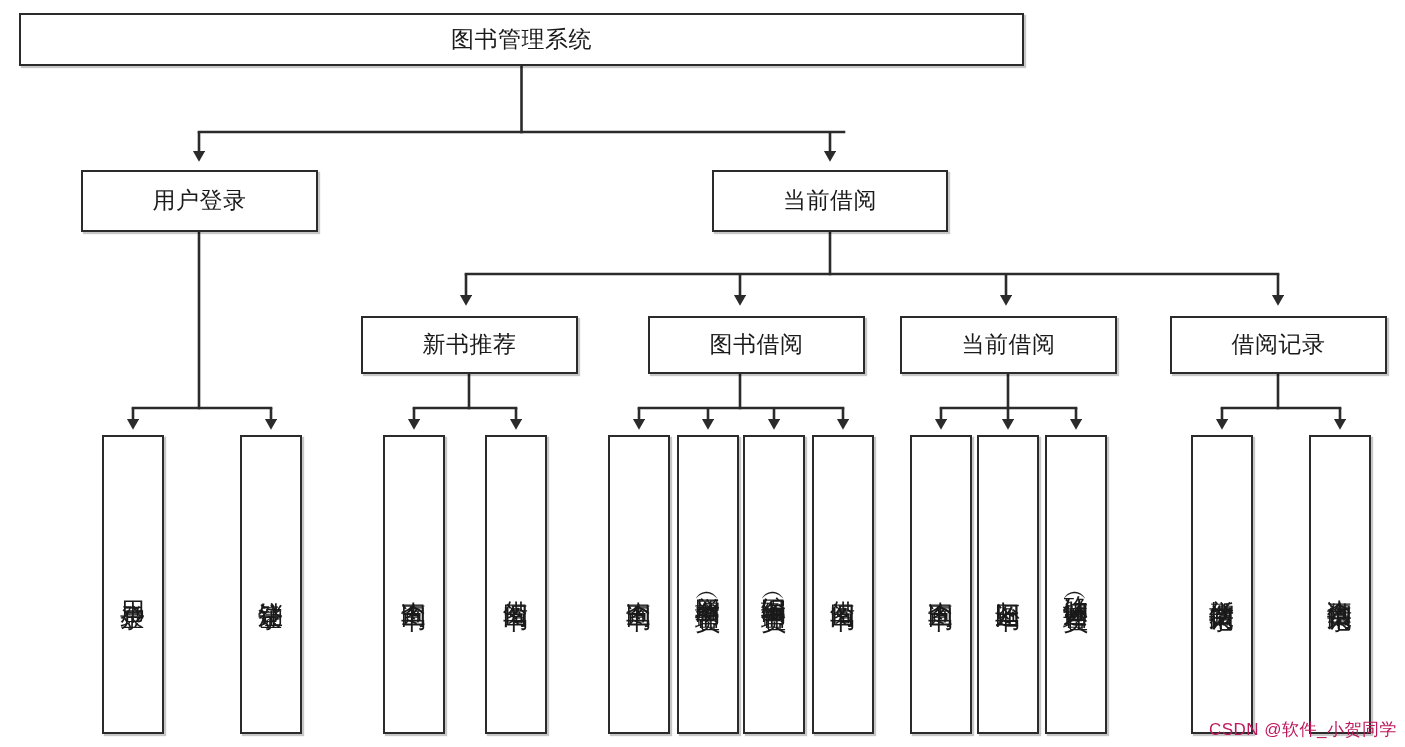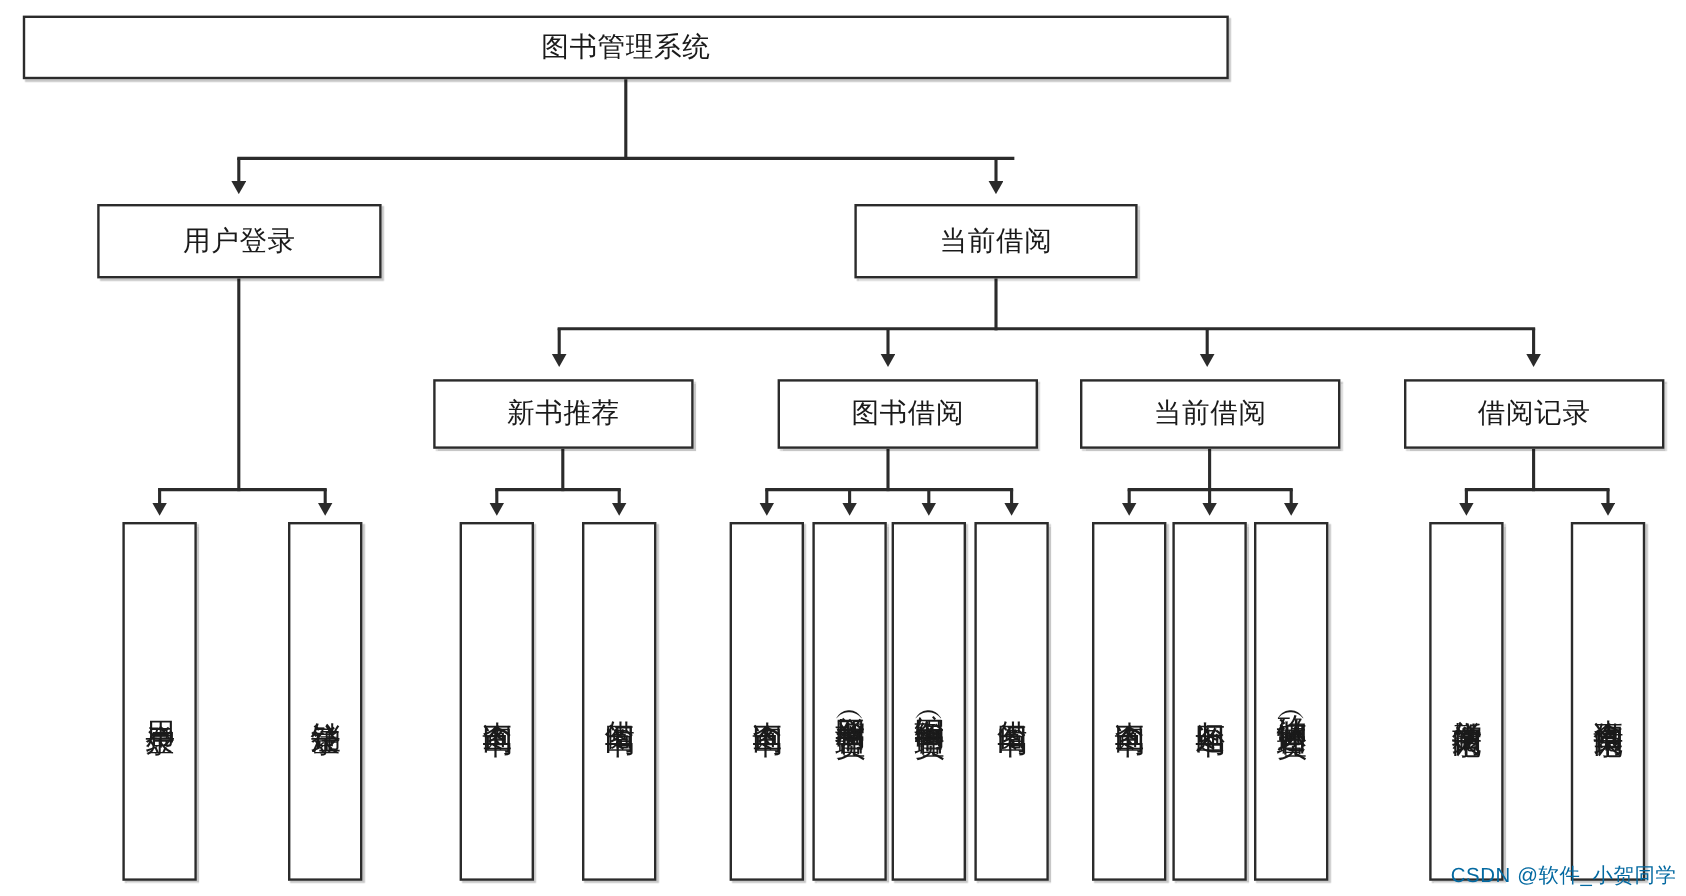--- a/index.html
+++ b/index.html
@@ -55,21 +55,21 @@
     writing-mode: vertical-rl;
     text-orientation: upright;
     display: block;
     max-height: 100%;
   }
   #watermark {
     position: absolute;
     right: 8px;
     bottom: 6px;
     font-size: 17px;
-    color: #0369a1;
+    color: #be185d;
     letter-spacing: 0.5px;
     white-space: nowrap;
     user-select: none;
   }
 </style>
 </head>
 <body>
 
 <div id="canvas">
 

